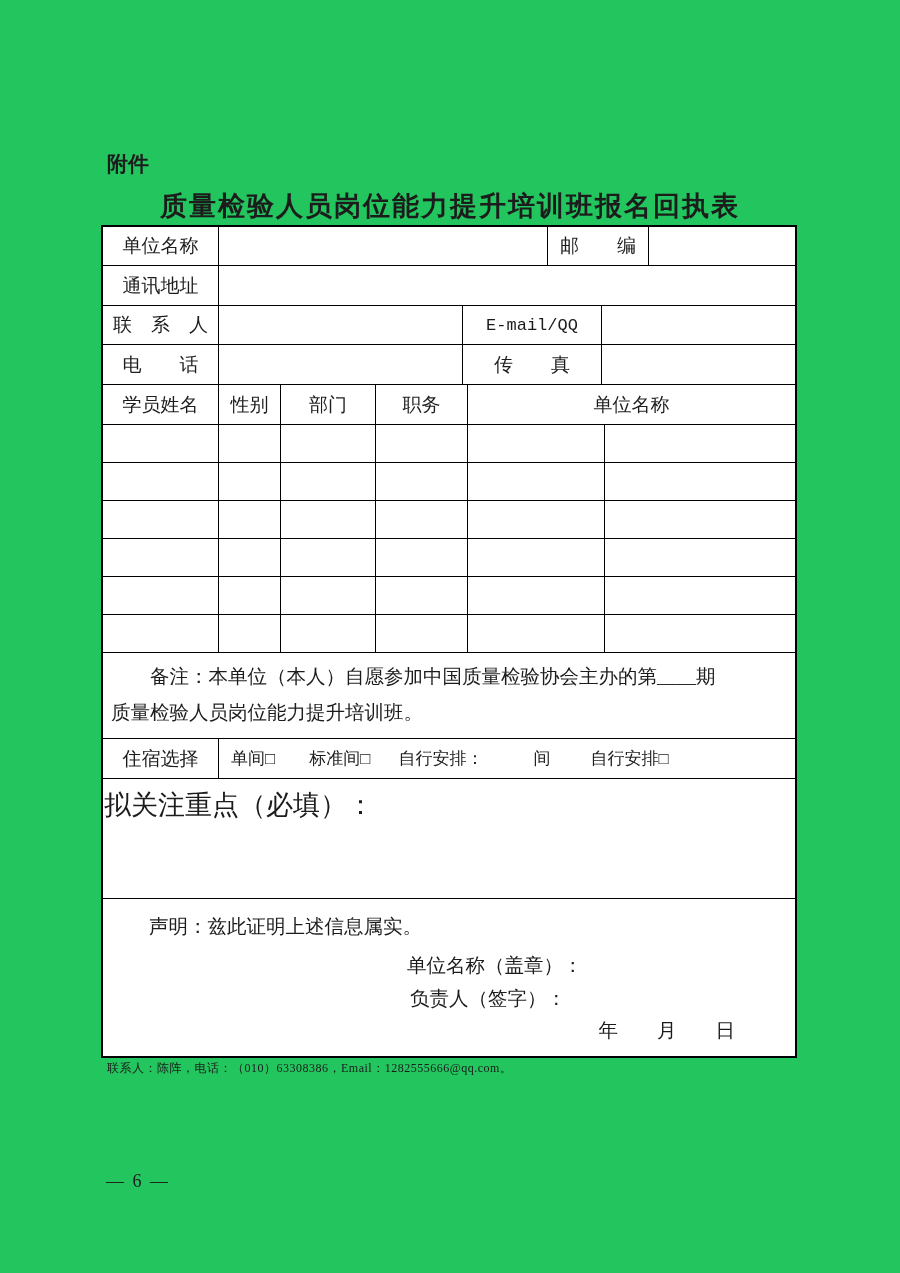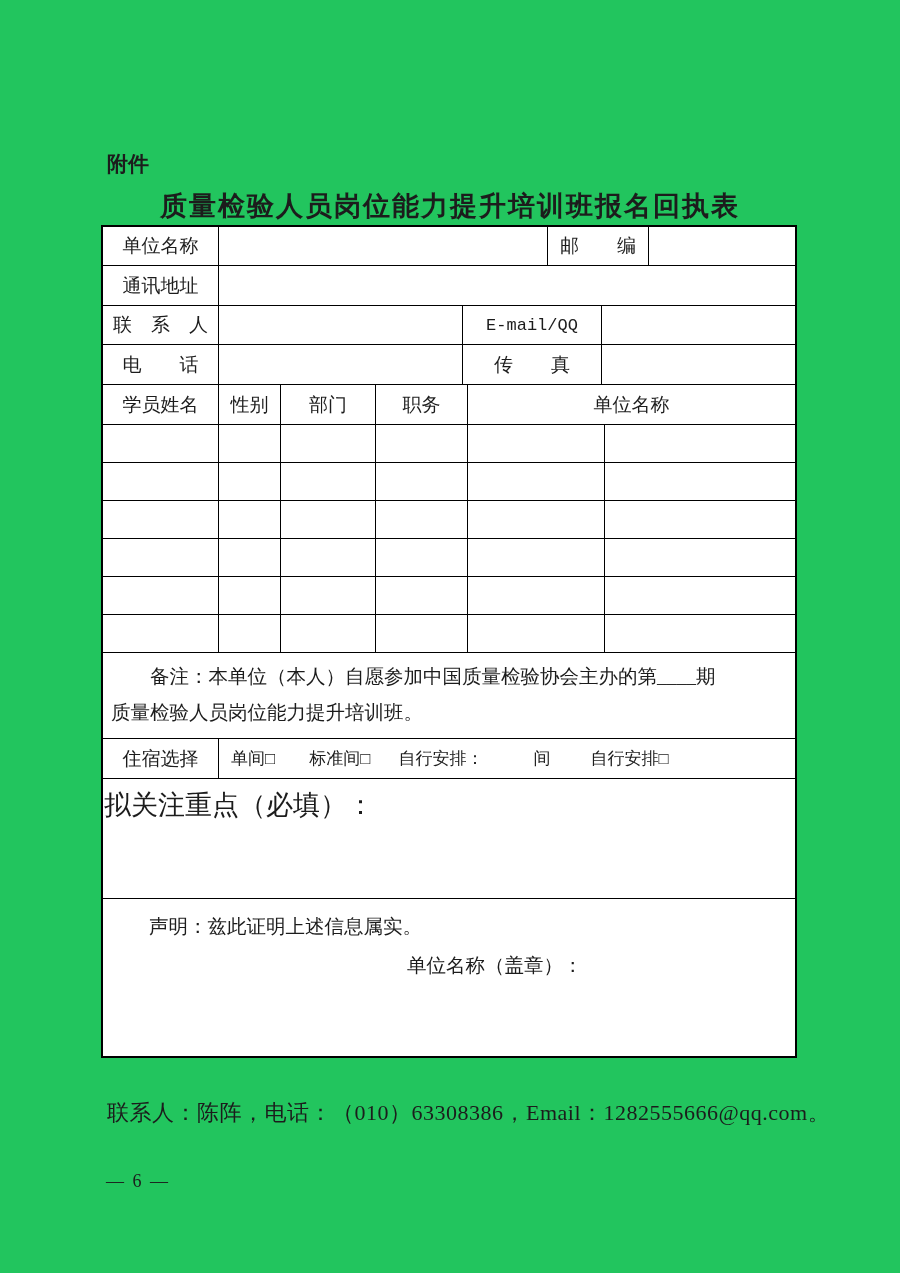--- a/index.html
+++ b/index.html
@@ -79,24 +79,23 @@
   .focus-cell { height: 119px; width: 100%; padding: 8px 8px 0 1px; font-size: 27px; }
   .decl-cell { height: 157px; width: 100%; font-size: 19.5px; }
   .decl-statement { margin: 14px 0 0 46px; line-height: 27px; }
   .decl-seal { margin: 12px 0 0 304px; line-height: 27px; }
   .decl-sign { margin: 6px 0 0 307px; line-height: 27px; }
   .decl-date { margin-top: 5px; text-align: right; padding-right: 60px; line-height: 27px; }
   .footer-contact {
     position: absolute;
     left: 107px;
     top: 1060px;
-    font-size: 22px;
+    font-size: 12px;
     letter-spacing: 0.5px;
     white-space: nowrap;
-    margin-top: 38px;
   }
   .page-number {
     position: absolute;
     left: 106px;
     top: 1171px;
     font-size: 18px;
     letter-spacing: 2px;
     white-space: nowrap;
   }
 </style>
@@ -213,20 +212,22 @@
     </div>
 
     <div class="row">
       <div class="cell focus-cell">拟关注重点（必填）：</div>
     </div>
 
     <div class="row">
       <div class="cell decl-cell">
         <div class="decl-statement">声明：兹此证明上述信息属实。</div>
         <div class="decl-seal">单位名称（盖章）：</div>
+        <div class="decl-sign">负责人（签字）：</div>
+        <div class="decl-date">年　　月　　日</div>
       </div>
     </div>
 
   </div>
 
   <div class="footer-contact">联系人：陈阵，电话：（010）63308386，Email：1282555666@qq.com。</div>
 
   <div class="page-number">— 6 —</div>
 
 </div>

